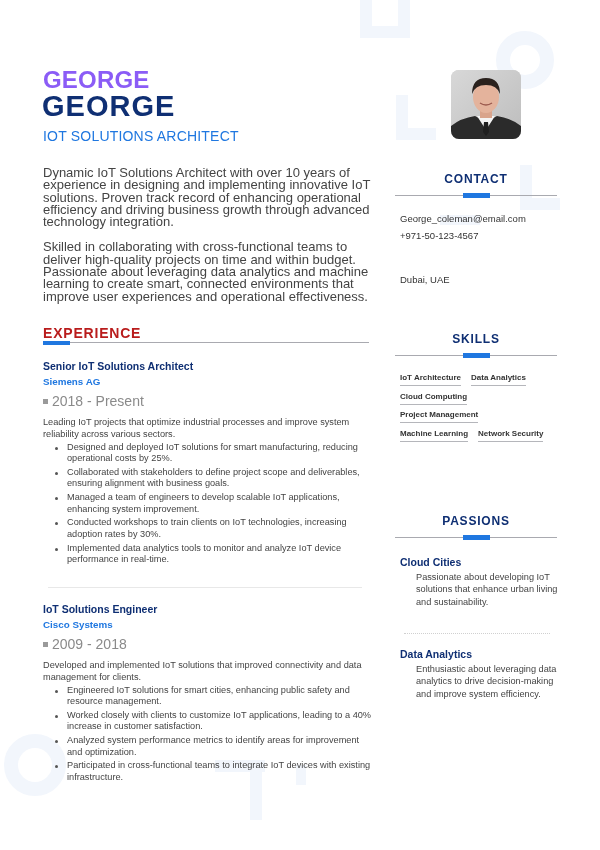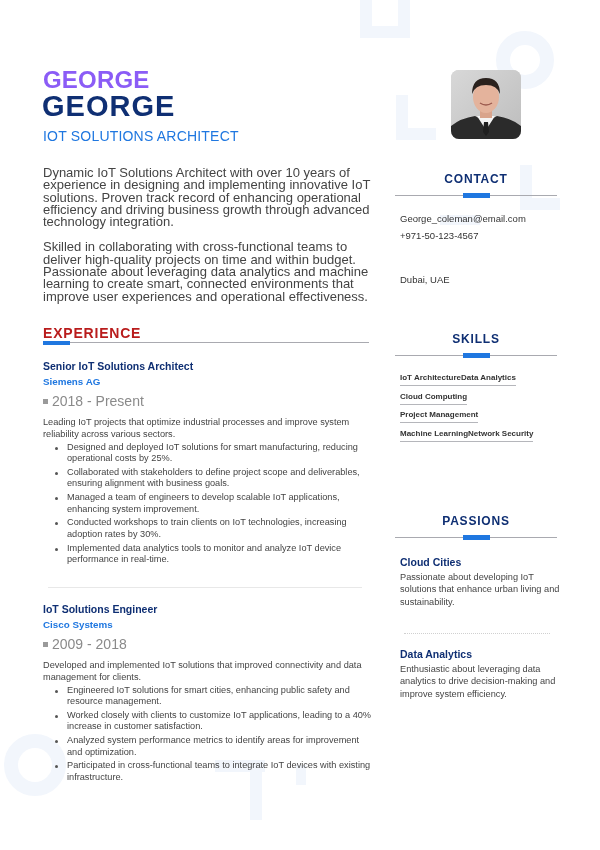--- a/index.html
+++ b/index.html
@@ -44,27 +44,27 @@
     .job .dates .cal { width: 5px; height: 5px; background: #9a9a9a; display: inline-block; }
     .job .desc { font-size: 9.2px; line-height: 12.3px; color: #444; margin-top: 7px; }
     .job ul { list-style: none; margin-top: 1px; }
     .job li { position: relative; padding-left: 24px; font-size: 9.2px; line-height: 11.5px; color: #444; margin-bottom: 2.3px; }
     .job li::before { content: ""; position: absolute; left: 12px; top: 5px; width: 3px; height: 3px; border-radius: 50%; background: #555; }
 
     .job-divider { position: absolute; left: 48px; top: 587px; width: 314px; height: 1px; background: #e8e8e8; }
 
     
     .skills { position: absolute; left: 400px; top: 373px; width: 160px; }
-    .skill-row { display: flex; gap: 0; margin-bottom: 5.5px; }
+    .skill-row { display: flex; gap: 10px; margin-bottom: 5.5px; }
     .skill { font-size: 8px; font-weight: bold; color: #333; padding-bottom: 3px; border-bottom: 1.5px solid #b5b6bb; white-space: nowrap; }
 
     
     .passion { position: absolute; left: 400px; width: 160px; }
     .passion .ptitle { font-size: 10.5px; font-weight: bold; color: #0f2f73; }
-    .passion .pdesc { font-size: 9.2px; line-height: 12.3px; color: #444; margin-top: 3px; }
+    .passion .pdesc { font-size: 9.2px; line-height: 12.3px; color: #444; margin-top: 3px; margin-left: 16px; }
     .passion-divider { position: absolute; left: 404px; top: 633px; width: 146px; height: 0; border-top: 1px dotted #d0d0d0; }
   </style>
 </head>
 <body>
 
 <div class="bg-shapes">
   <svg width="600" height="850" viewBox="0 0 600 850">
     <g fill="#f2f6fc">
       <rect x="360" y="0" width="12" height="36"></rect>
       <rect x="360" y="26" width="50" height="12"></rect>

